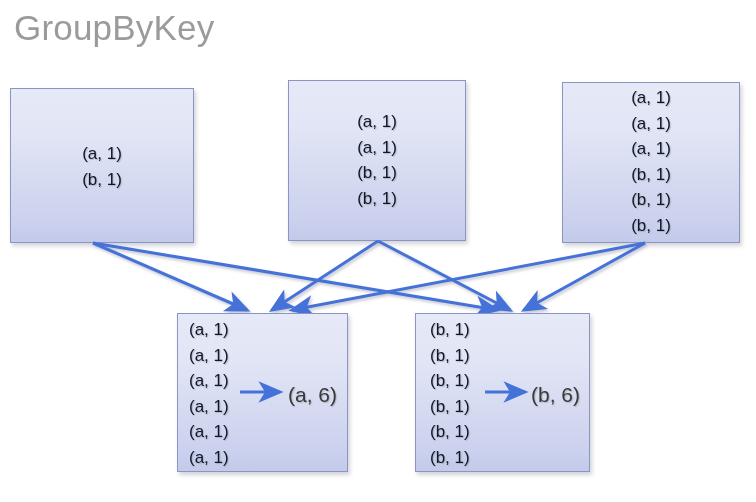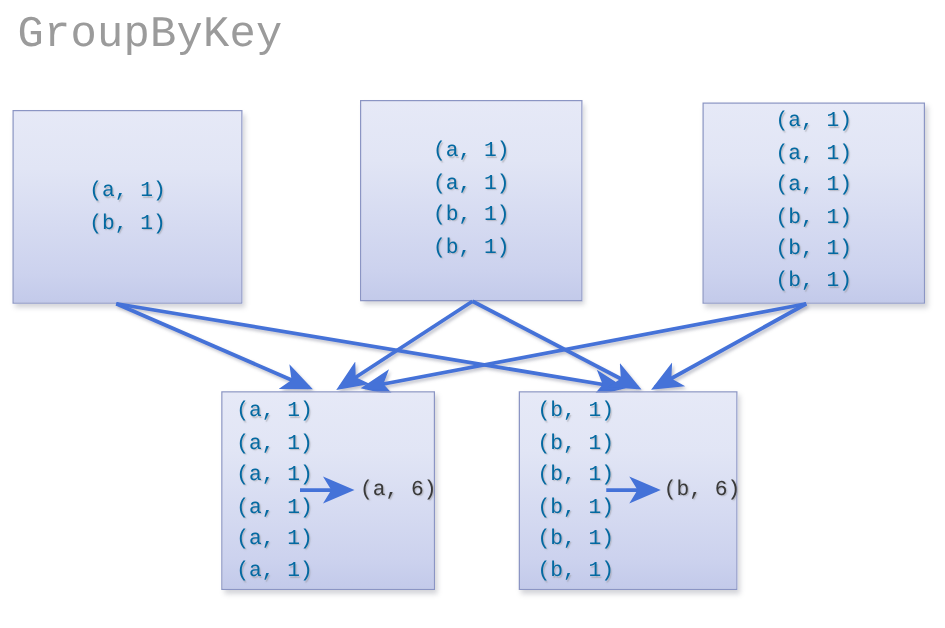--- a/index.html
+++ b/index.html
@@ -6,21 +6,21 @@
     margin: 0;
     padding: 0;
     background: #ffffff;
   }
   #stage {
     position: relative;
     width: 756px;
     height: 502px;
     background: #ffffff;
     overflow: hidden;
-    font-family: Liberation Mono, monospace;
+    font-family: Liberation Sans, sans-serif;
   }
   #title {
     position: absolute;
     left: 14px;
     top: 8px;
     font-size: 35px;
     color: #9b9b9b;
     letter-spacing: 0.2px;
     font-weight: 400;
     white-space: nowrap;
@@ -29,36 +29,36 @@
     position: absolute;
     box-sizing: border-box;
     border: 1px solid #8b95c4;
     background: linear-gradient(180deg, #e6e9f7 0%, #e1e5f5 30%, #ccd2ee 85%, #c3caea 100%);
     box-shadow: 2px 3px 4px rgba(120,125,140,0.33);
   }
   .rows {
     position: absolute;
     display: flex;
     flex-direction: column;
-    color: #0369a1;
+    color: #0f172a;
     font-size: 17px;
     line-height: 25.5px;
     white-space: nowrap;
   }
   .rows.centered {
     left: 0; right: 0;
     align-items: center;
   }
   .rows .r {
     text-shadow: 1px 1px 1px rgba(150,150,155,0.55);
   }
   .result {
     position: absolute;
     color: #3a3a3a;
-    font-size: 17px;
+    font-size: 21px;
     white-space: nowrap;
     text-shadow: 1px 1px 1px rgba(150,150,155,0.55);
   }
   svg.edges {
     position: absolute;
     left: 0; top: 0;
     width: 756px;
     height: 502px;
     overflow: visible;
   }

